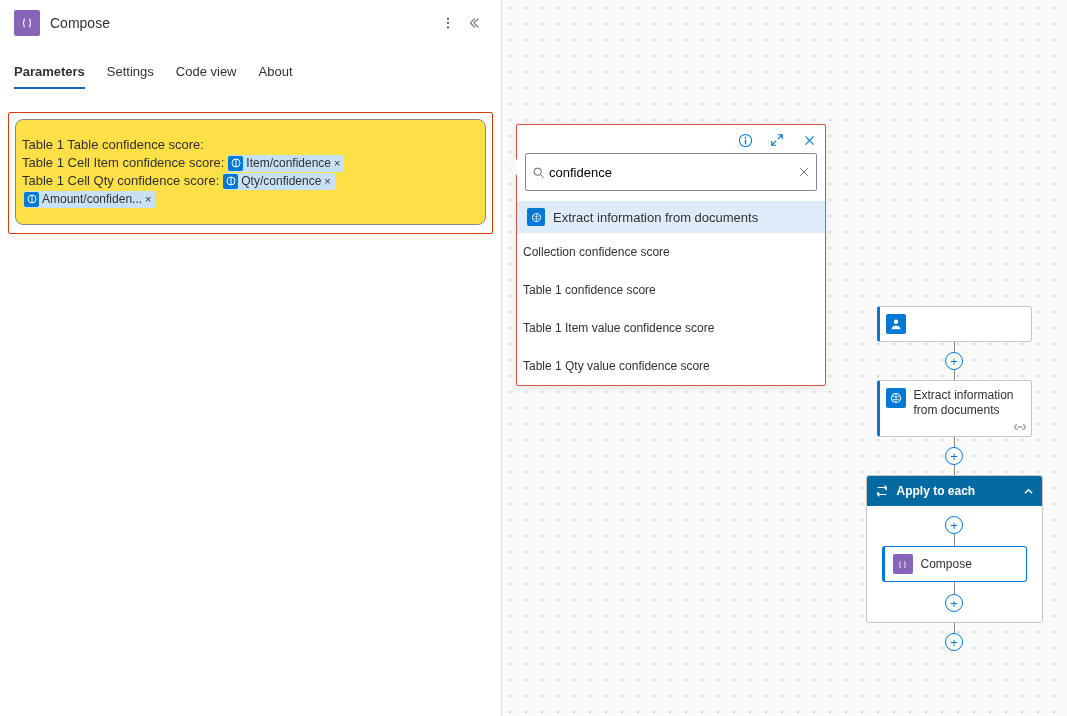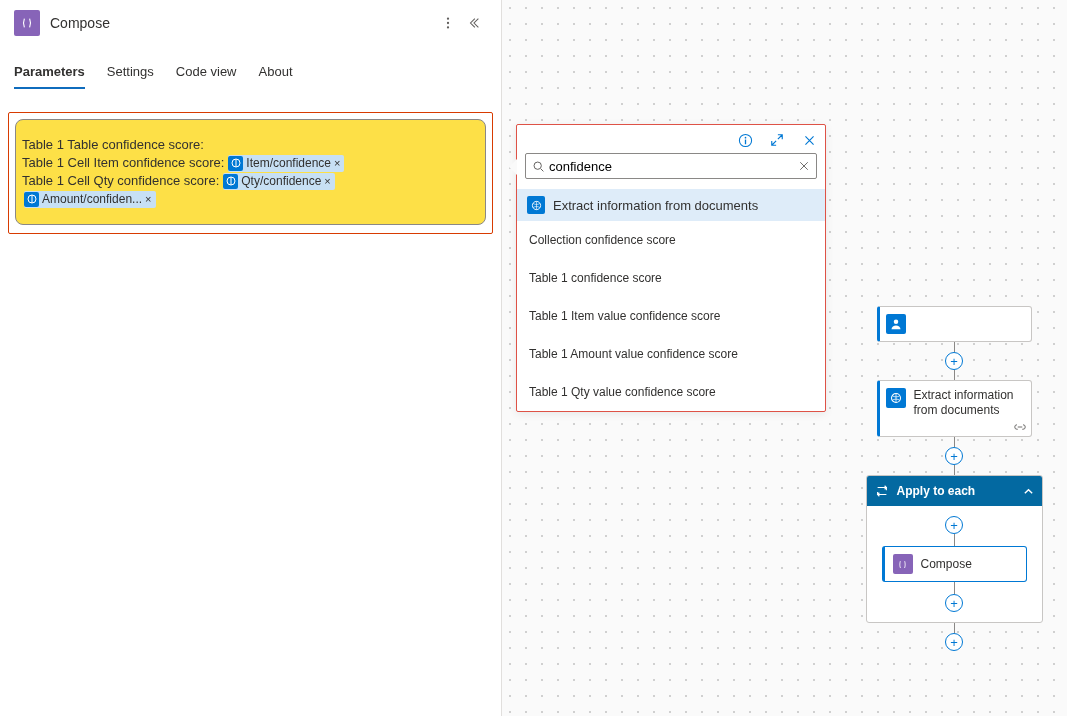--- a/index.html
+++ b/index.html
@@ -152,21 +152,21 @@
       cursor: pointer;
     }
     .popup-search-wrap {
       padding: 0 8px;
     }
     .popup-search {
       display: flex;
       align-items: center;
       border: 1px solid #8a8886;
       border-radius: 2px;
-      height: 26px;
+      height: 38px;
       padding: 0 6px;
     }
     .popup-search input {
       flex: 1;
       border: none;
       outline: none;
       font-size: 13px;
       font-family: inherit;
       padding: 0 4px;
     }
@@ -187,21 +187,21 @@
     .popup-head-icon {
       width: 18px; height: 18px;
       background: #0078d4;
       border-radius: 2px;
       margin-right: 8px;
       display:flex;align-items:center;justify-content:center;
       color:#fff;
       font-size:11px;
     }
     .popup-item {
-      padding: 12px 12px;
+      padding: 12px 6px;
       font-size: 12px;
       cursor: pointer;
     }
 
     
     .canvas {
       position: absolute;
       left: 502px; top: 0; right: 0; bottom: 0;
       background-image: radial-gradient(#d0d0d0 1px, transparent 0);
       background-size: 16px 16px;
@@ -500,15 +500,14 @@
           <circle cx="8" cy="8" r="6" stroke="#fff" stroke-width="1.3" fill="none"></circle>
           <path d="M8 2v12M3 5c3 2 7 2 10 0M3 11c3-2 7-2 10 0" stroke="#fff" stroke-width="0.9" fill="none"></path>
         </svg>
     </div>
     <span>Extract information from documents</span>
   </div>
 
   <div class="popup-item">Collection confidence score</div>
   <div class="popup-item">Table 1 confidence score</div>
   <div class="popup-item">Table 1 Item value confidence score</div>
-  <div class="popup-item">Table 1 Amount value confidence score</div>
   <div class="popup-item">Table 1 Qty value confidence score</div>
 </div>
 
 </body></html>

